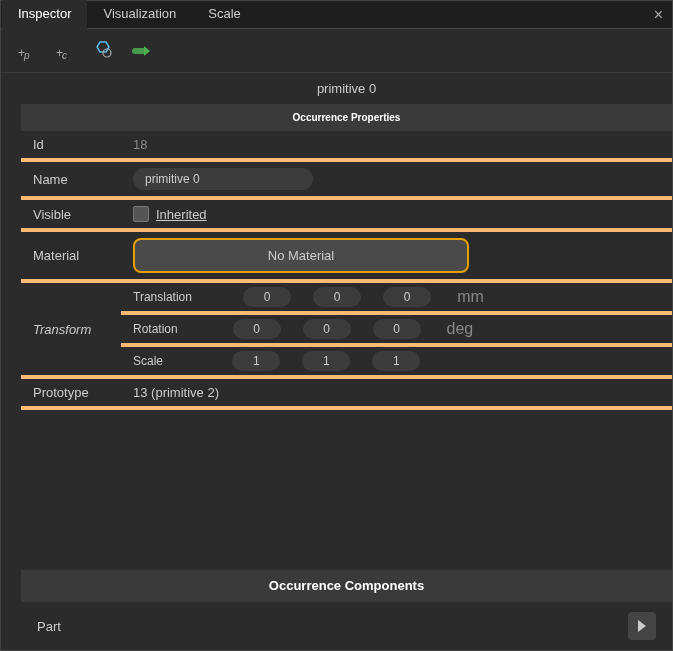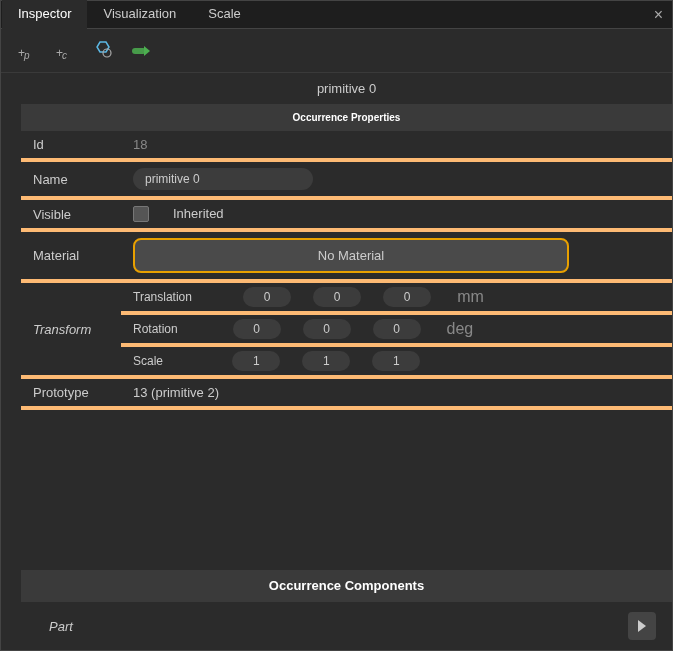--- a/index.html
+++ b/index.html
@@ -158,27 +158,28 @@
 
     .material-btn {
       background: #4a4a4a;
       border-radius: 8px;
       padding: 8px 16px;
       color: #cccccc;
       font-size: 13px;
       text-align: center;
       cursor: pointer;
       border: 2px solid #e8a000;
-      width: 436px;
+      width: 336px;
     }
 
     .visible-row {
       display: flex;
-      align-items: flex-start;
-      gap: 24px;
+      align-items: flex-end;
+      gap: 7px;
+      text-decoration: underline;
     }
 
     .checkbox-placeholder {
       width: 16px;
       height: 16px;
       background: #555;
       border: 1px solid #777;
       display: inline-block;
       vertical-align: middle;
       border-radius: 2px;
@@ -231,23 +232,21 @@
     .part-row {
       display: flex;
       align-items: center;
       justify-content: space-between;
       padding: 10px 16px;
       background: #2b2b2b;
       border-top: 1px solid #3a3a3a;
     }
 
     .part-label {
-      font-style: italic;
-      color: #cccccc;
-      margin-left: 12px;
+      color: #cccccc;
     }
 
     .arrow-btn {
       width: 28px;
       height: 28px;
       background: #444;
       border-radius: 4px;
       display: flex;
       align-items: center;
       justify-content: center;

